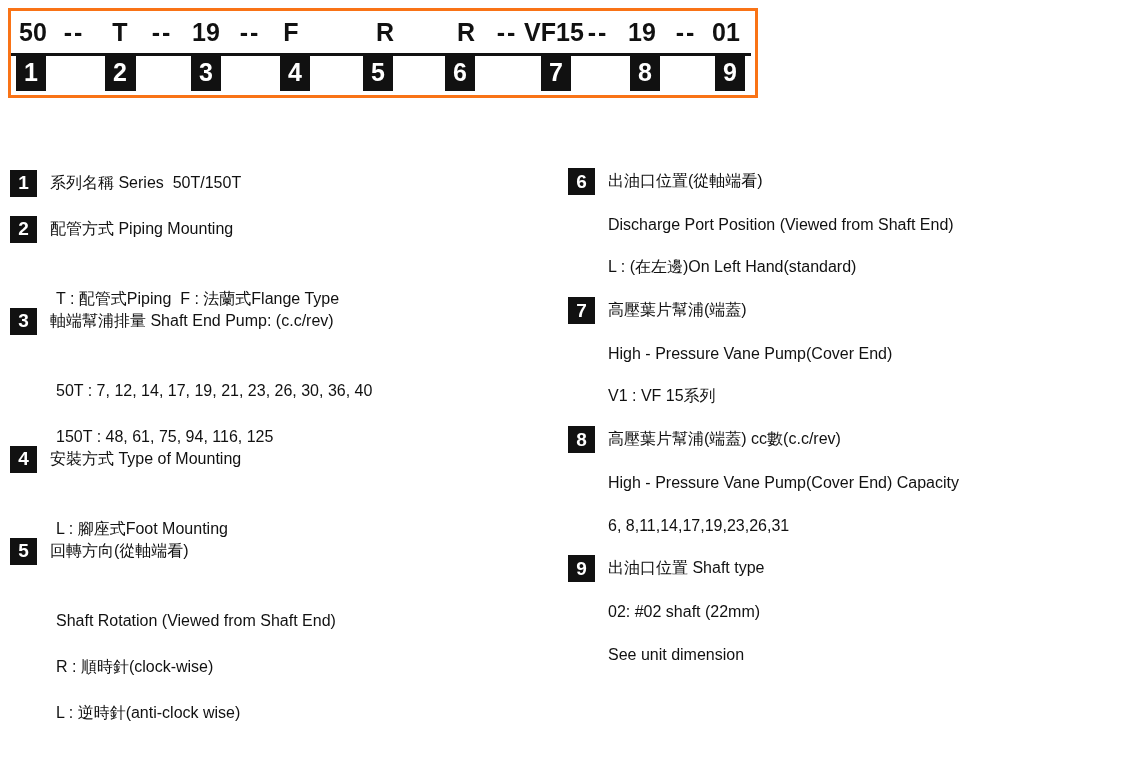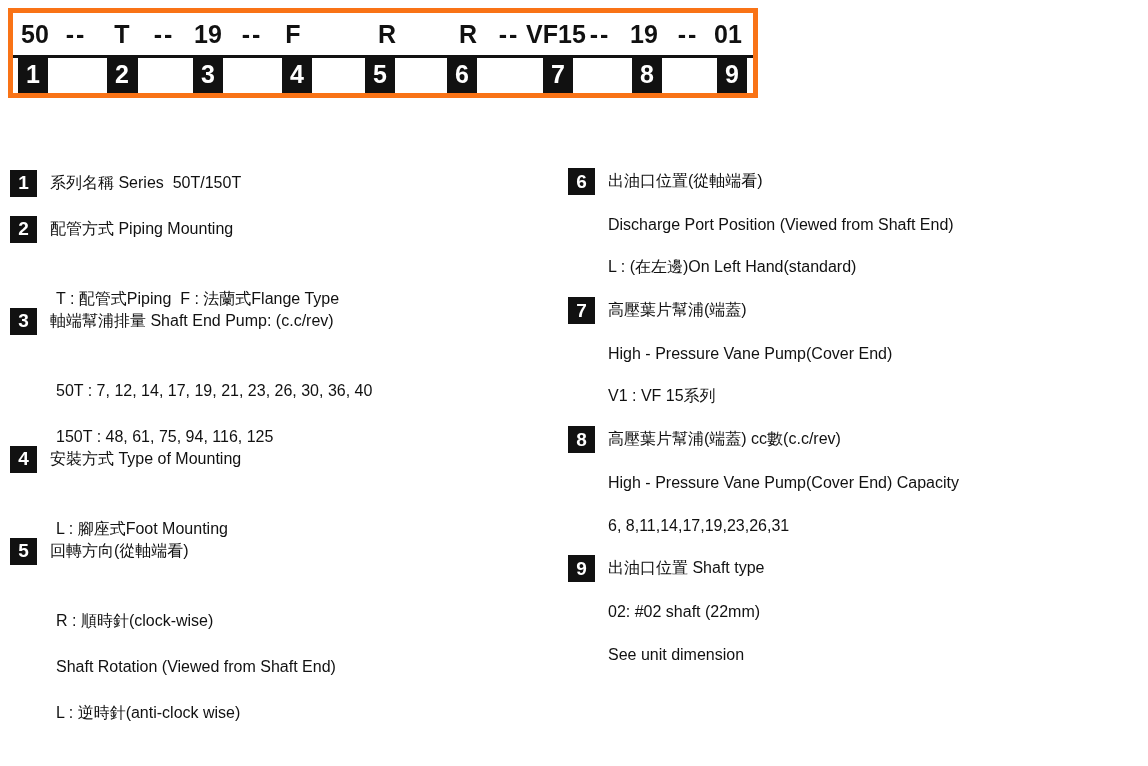--- a/index.html
+++ b/index.html
@@ -2,21 +2,21 @@
 <html><head>
 <meta charset="utf-8">
 <style>
   * { margin:0; padding:0; box-sizing:border-box; }
   html,body { width:1148px; height:766px; background:#ffffff; overflow:hidden;
               font-family:"Liberation Sans","DejaVu Sans",sans-serif; color:#111111; }
   .page { position:relative; width:1148px; height:766px; background:#ffffff; }
 
   
   .code-box { position:absolute; left:8px; top:8px; width:750px; height:90px;
-              border:5px solid #f97316; background:#ffffff; }
+              border:3px solid #f97316; background:#ffffff; }
   .code-row { position:relative; width:740px; height:42px; background:#ffffff; }
   .tok { position:absolute; top:0; transform:translateX(-50%); line-height:42px;
          font-size:25px; font-weight:bold; white-space:pre; }
   .dash { letter-spacing:2px; }
   .code-band { position:relative; width:740px; height:38px; background:#111111; }
   .wb { position:absolute; top:3px; height:35px; background:#ffffff; }
   .num { position:absolute; top:0; transform:translateX(-50%); line-height:38px;
          font-size:25px; font-weight:bold; color:#ffffff; }
 
   
@@ -106,24 +106,24 @@
       <span class="title">安裝方式 Type of Mounting</span>
     </div>
     <div class="line">
         <span class="sub">L : 腳座式Foot Mounting</span>
       </div>
     <div class="line">
       <span class="badge">5</span>
       <span class="title">回轉方向(從軸端看)</span>
     </div>
     <div class="line">
-        <span class="sub">R : 順時針(clock-wise)</span>
+        <span class="sub">Shaft Rotation (Viewed from Shaft End)</span>
       </div>
     <div class="line">
-        <span class="sub">Shaft Rotation (Viewed from Shaft End)</span>
+        <span class="sub">R : 順時針(clock-wise)</span>
       </div>
     <div class="line">
         <span class="sub">L : 逆時針(anti-clock wise)</span>
       </div>
   </div>
 
   <div class="col col-right">
     <div class="line">
       <span class="badge">6</span>
       <span class="title">出油口位置(從軸端看)</span>

